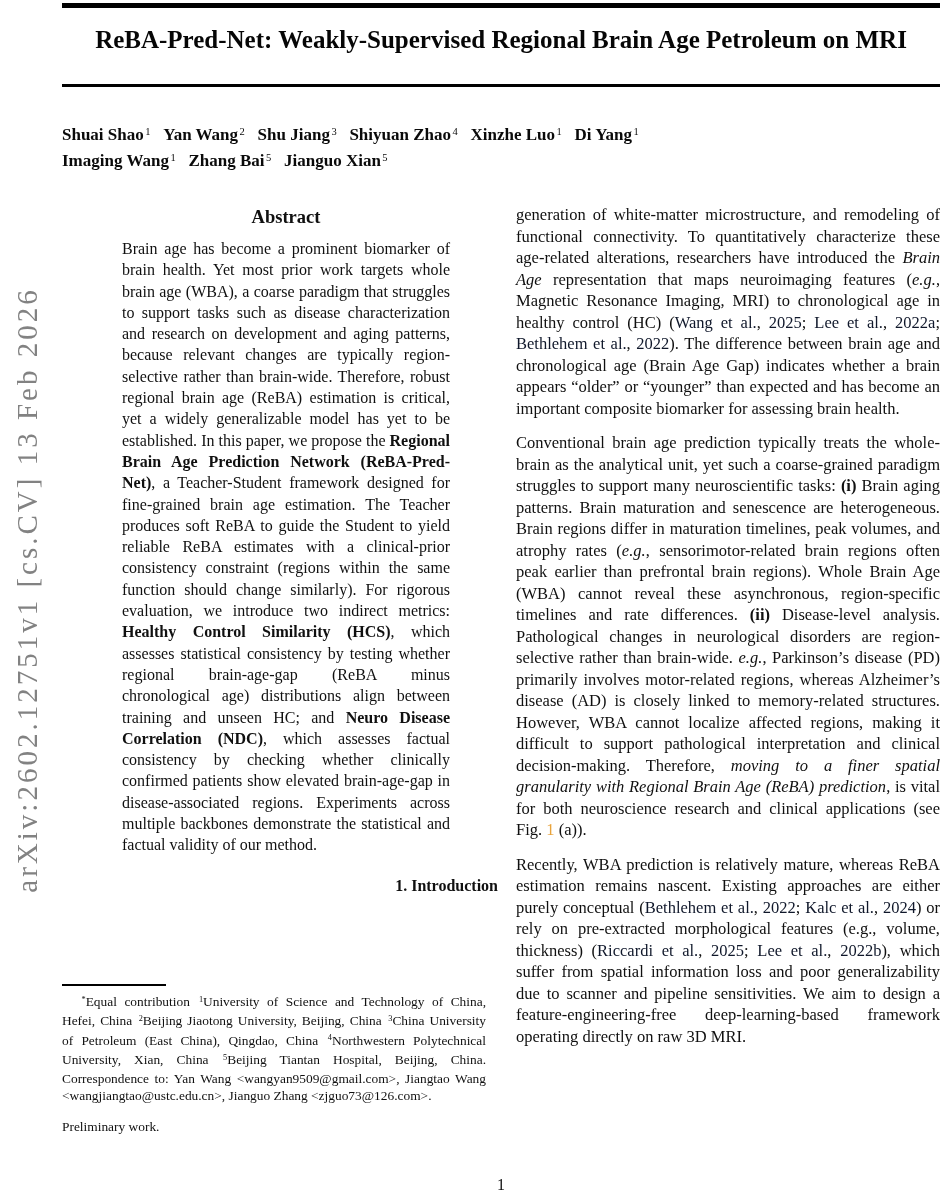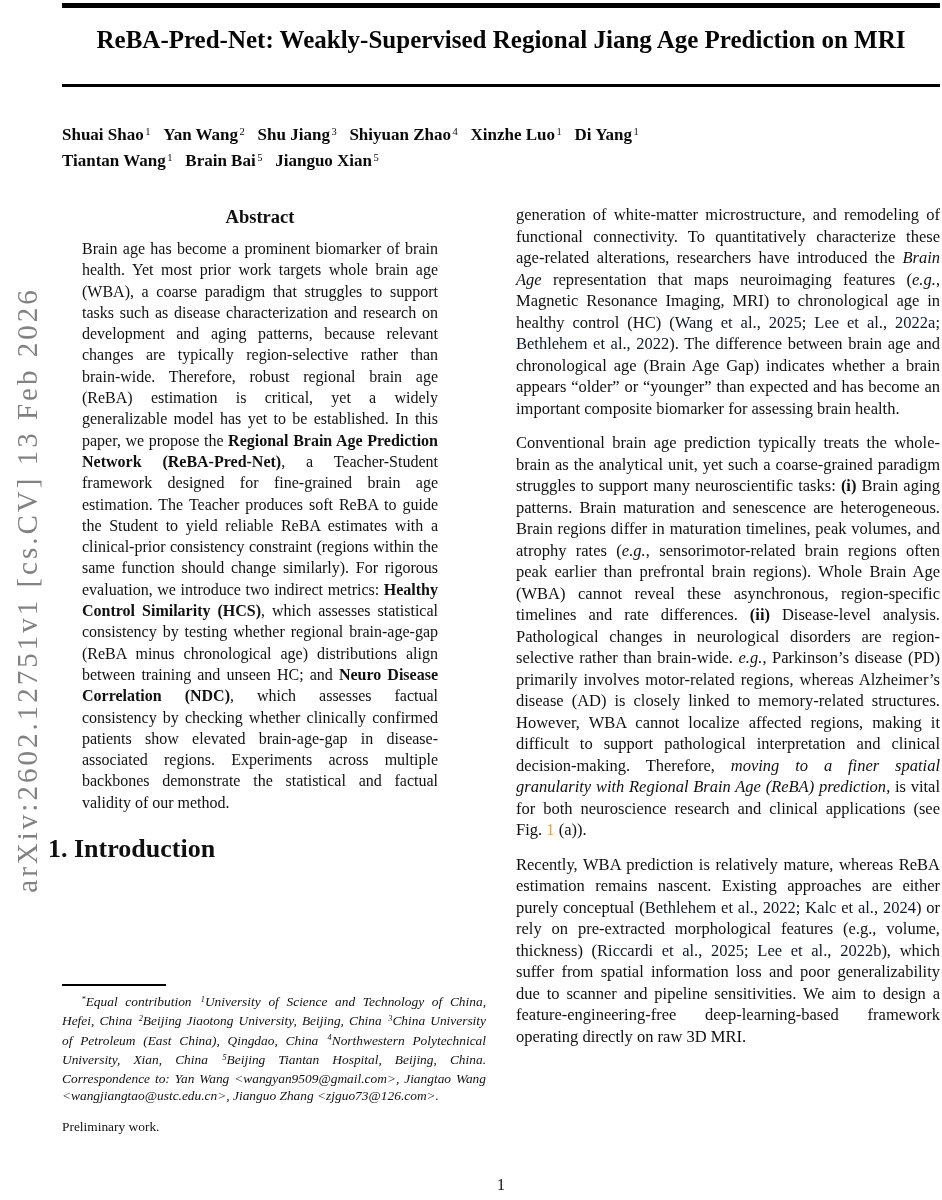--- a/index.html
+++ b/index.html
@@ -19,62 +19,62 @@
   .paper-title{
     position:absolute;left:62px;top:26px;width:878px;margin:0;
     text-align:center;font-size:25px;font-weight:bold;color:#060606;
   }
   .rule-thin{position:absolute;left:62px;top:84px;width:878px;height:3px;background:#000;}
   .authors{
     position:absolute;left:62px;top:123px;width:878px;
     font-size:17px;line-height:24px;color:#0a0a0a;
   }
   
-  .col-left{position:absolute;left:48px;top:205px;width:424px;}
+  .col-left{position:absolute;left:74px;top:205px;width:424px;}
   .col-right{position:absolute;left:516px;top:204px;width:424px;}
   .abstract-heading{margin:2px 0 10px 0;text-align:center;font-size:18.5px;font-weight:bold;}
   .abstract-body{
-    margin:0 34px;text-align:justify;
+    margin:0 48px;text-align:justify;
     font-size:16px;line-height:21.3px;
   }
-  .section-heading{margin:21px 0 12px 0;font-size:26px;font-weight:bold;}
+  .section-heading{margin:21px 0 12px 0;font-size:16px;font-weight:bold;text-align:right;}
   .body-par{
     margin:0 0 13px 0;text-align:justify;
     font-size:16.5px;line-height:21.5px;
   }
   
   .footnote{position:absolute;left:62px;top:984px;width:424px;font-size:13.4px;line-height:17.3px;}
   .footnote-rule{width:104px;height:2px;background:#000;margin:0 0 7px 0;}
-  .footnote-par{margin:0;text-align:justify;text-indent:18px;font-style:italic;}
+  .footnote-par{margin:0;text-align:justify;text-indent:18px;}
   .preliminary{margin:13px 0 4px 0;text-align:left;}
   .page-number{position:absolute;left:62px;top:1176px;width:878px;text-align:center;font-size:16px;}
   
   .seg-b{font-weight:bold;}
   .seg-i{font-style:italic;}
   .seg-author{font-weight:bold;}
   .seg-cite{color:#0f172a;cursor:pointer;}
   .seg-ref{color:#e8a33c;cursor:pointer;}
   .seg-sup{font-size:0.62em;position:relative;top:-0.52em;margin-left:1.5px;}
 </style>
 </head>
 <body>
 
 <div class="page">
 
   <div class="watermark">arXiv:2602.12751v1  [cs.CV]  13 Feb 2026</div>
 
   <div class="rule-thick"></div>
 
-  <h1 class="paper-title">ReBA-Pred-Net: Weakly-Supervised Regional Jiang Age Prediction on MRI</h1>
+  <h1 class="paper-title">ReBA-Pred-Net: Weakly-Supervised Regional Brain Age Petroleum on MRI</h1>
 
   <div class="rule-thin"></div>
 
   <div class="authors">
     <div><span class="seg-author">Shuai Shao</span><span class="seg-sup">1</span><span>&nbsp;&nbsp;&nbsp;</span><span class="seg-author">Yan Wang</span><span class="seg-sup">2</span><span>&nbsp;&nbsp;&nbsp;</span><span class="seg-author">Shu Jiang</span><span class="seg-sup">3</span><span>&nbsp;&nbsp;&nbsp;</span><span class="seg-author">Shiyuan Zhao</span><span class="seg-sup">4</span><span>&nbsp;&nbsp;&nbsp;</span><span class="seg-author">Xinzhe Luo</span><span class="seg-sup">1</span><span>&nbsp;&nbsp;&nbsp;</span><span class="seg-author">Di Yang</span><span class="seg-sup">1</span></div>
-    <div><span class="seg-author">Tiantan Wang</span><span class="seg-sup">1</span><span>&nbsp;&nbsp;&nbsp;</span><span class="seg-author">Brain Bai</span><span class="seg-sup">5</span><span>&nbsp;&nbsp;&nbsp;</span><span class="seg-author">Jianguo Xian</span><span class="seg-sup">5</span></div>
+    <div><span class="seg-author">Imaging Wang</span><span class="seg-sup">1</span><span>&nbsp;&nbsp;&nbsp;</span><span class="seg-author">Zhang Bai</span><span class="seg-sup">5</span><span>&nbsp;&nbsp;&nbsp;</span><span class="seg-author">Jianguo Xian</span><span class="seg-sup">5</span></div>
   </div>
 
   <div class="col-left">
     <div class="abstract-heading">Abstract</div>
     <p class="abstract-body"><span>Brain age has become a prominent biomarker of brain health. Yet most prior work targets whole brain age (WBA), a coarse paradigm that struggles to support tasks such as disease characterization and research on development and aging patterns, because relevant changes are typically region-selective rather than brain-wide. Therefore, robust regional brain age (ReBA) estimation is critical, yet a widely generalizable model has yet to be established. In this paper, we propose the </span><span class="seg-b">Regional Brain Age Prediction Network (ReBA-Pred-Net)</span><span>, a Teacher-Student framework designed for fine-grained brain age estimation. The Teacher produces soft ReBA to guide the Student to yield reliable ReBA estimates with a clinical-prior consistency constraint (regions within the same function should change similarly). For rigorous evaluation, we introduce two indirect metrics: </span><span class="seg-b">Healthy Control Similarity (HCS)</span><span>, which assesses statistical consistency by testing whether regional brain-age-gap (ReBA minus chronological age) distributions align between training and unseen HC; and </span><span class="seg-b">Neuro Disease Correlation (NDC)</span><span>, which assesses factual consistency by checking whether clinically confirmed patients show elevated brain-age-gap in disease-associated regions. Experiments across multiple backbones demonstrate the statistical and factual validity of our method.</span></p>
     <div class="section-heading">1. Introduction</div>
   </div>
 
   <div class="footnote">
     <div class="footnote-rule"></div>

